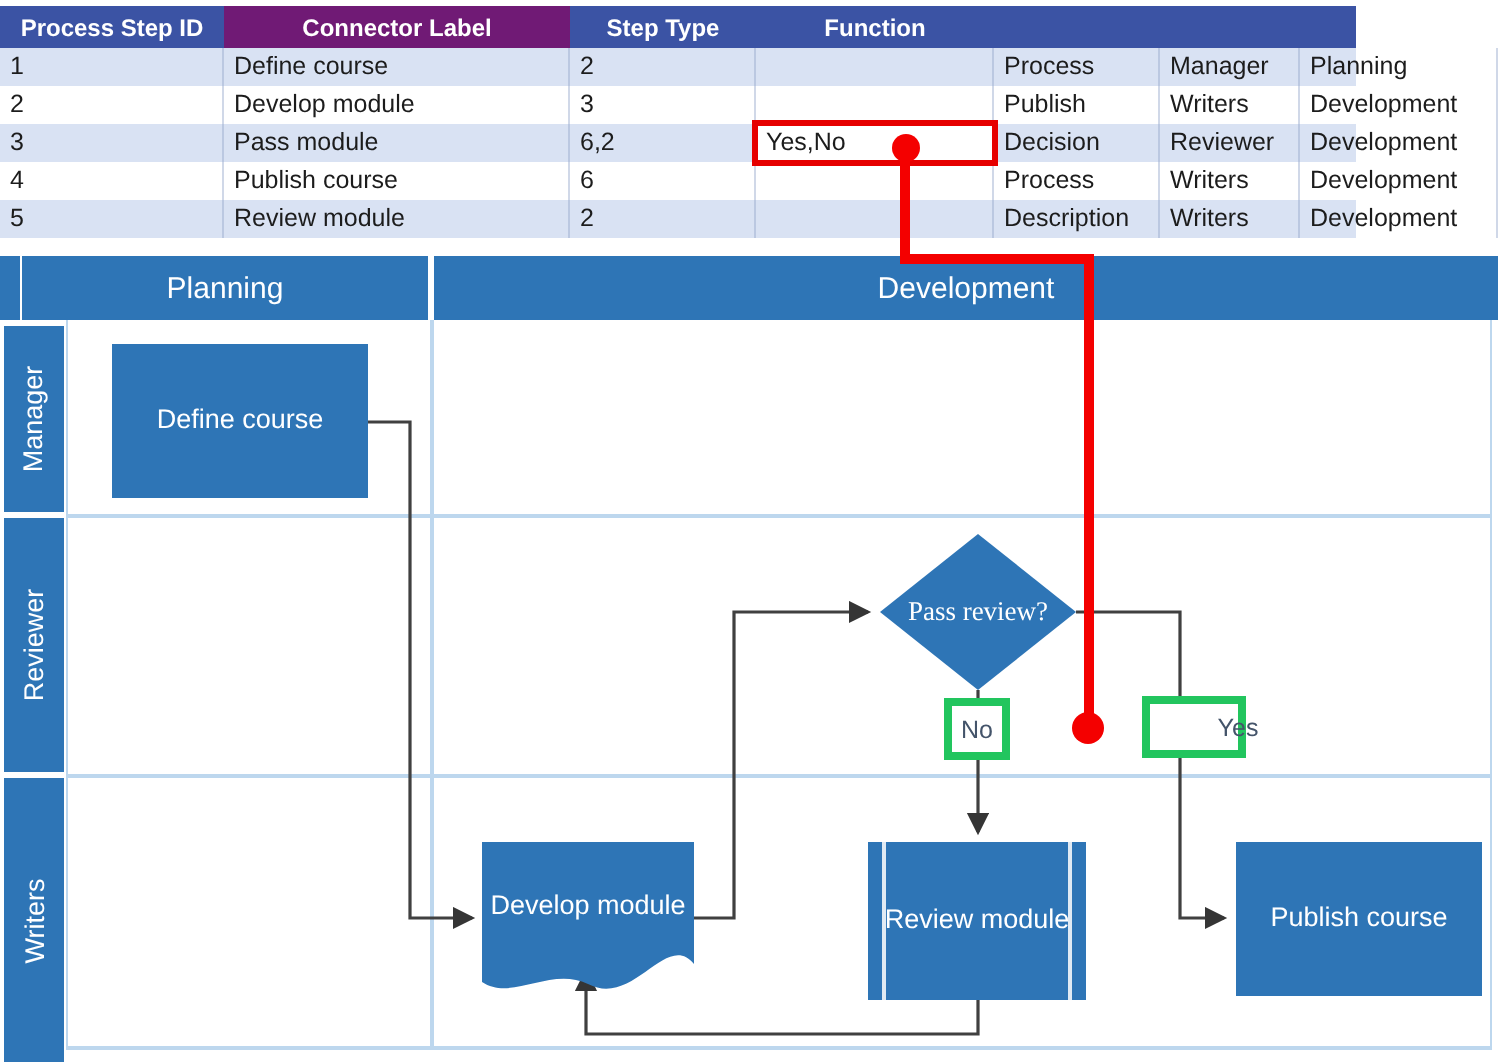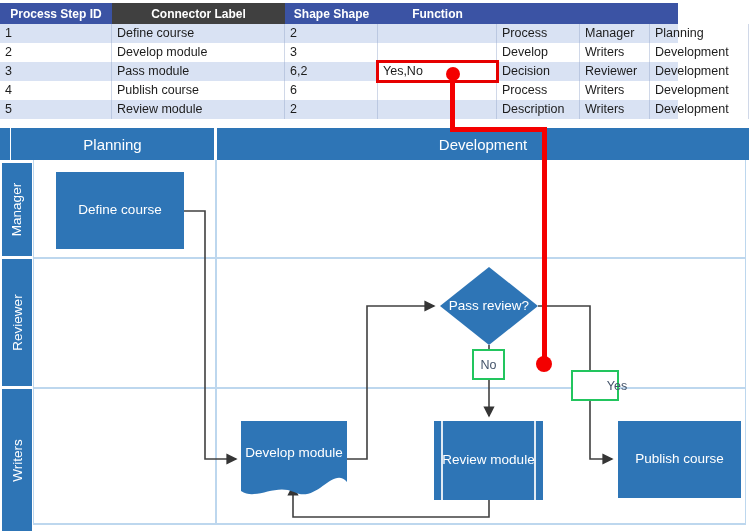--- a/index.html
+++ b/index.html
@@ -5,21 +5,21 @@
   html,body{margin:0;padding:0;background:#fff;}
   #app{position:relative;width:749px;height:531px;overflow:hidden;background:#fff;
        font-family:"Liberation Sans",sans-serif;}
 
   
   #table{position:absolute;left:0;top:3px;width:678px;}
   .thead,.trow{display:grid;grid-template-columns:112px 173px 93px 119px 83px 70px 99px;}
   .thead{height:21px;background:#3B53A4;}
   .hcell{color:#fff;font-size:12px;font-weight:bold;display:flex;align-items:center;
          justify-content:center;white-space:nowrap;overflow:hidden;}
-  .hcell.hl{background:#404040;}
+  .hcell.hl{background:#701a75;}
   .trow{height:19px;background:#fff;}
   .trow.band{background:#D9E2F3;}
   .tcell{font-size:12.5px;color:#1c1c1c;line-height:19px;padding-left:5px;white-space:nowrap;
          overflow:hidden;border-right:1px solid rgba(150,168,205,.45);}
   .tcell.annot{position:relative;z-index:30;background:#fff;outline:3px solid #E60000;
                outline-offset:-1px;}
 
   
   .band-seg{position:absolute;top:128px;height:32px;background:#2E75B6;color:#fff;
             font-size:15px;display:flex;align-items:center;justify-content:center;}
@@ -31,56 +31,56 @@
 
   .shape{position:absolute;background:#2E75B6;color:#fff;display:flex;align-items:center;
          justify-content:center;text-align:center;font-size:13.5px;line-height:1.25;}
   .shape-svg{position:absolute;}
   .shape-text{position:absolute;color:#fff;display:flex;align-items:center;justify-content:center;
          text-align:center;font-size:13.5px;line-height:1.25;}
   .subline{position:absolute;top:0;width:2px;height:100%;background:rgba(255,255,255,.85);}
 
   #connectors{position:absolute;left:0;top:0;width:749px;height:531px;}
 
-  .yn-box{position:absolute;width:33px;height:31px;box-sizing:border-box;border:2px solid #22c55e;
+  .yn-box{position:absolute;width:33px;height:31px;box-sizing:border-box;border:4px solid #22c55e;
           background:#fff;color:#44546A;font-size:12.5px;display:flex;align-items:center;
           justify-content:center;z-index:40;}
 
   
   .red-line{position:absolute;background:#F40000;z-index:45;}
   .red-dot{position:absolute;background:#F40000;border-radius:50%;z-index:45;}
 </style>
 </head>
 <body>
 
 <div id="app">
 
   <div id="table">
     <div class="thead">
         <div class="hcell">Process Step ID</div>
         <div class="hcell hl">Connector Label</div>
-        <div class="hcell">Shape Shape</div>
+        <div class="hcell">Step Type</div>
         <div class="hcell">Function</div>
       </div>
     <div id="tbody">
         <div class="trow band">
           <div class="tcell">1</div>
           <div class="tcell">Define course</div>
           <div class="tcell">2</div>
           <div class="tcell"></div>
           <div class="tcell">Process</div>
           <div class="tcell">Manager</div>
           <div class="tcell">Planning</div>
         </div>
         <div class="trow">
           <div class="tcell">2</div>
           <div class="tcell">Develop module</div>
           <div class="tcell">3</div>
           <div class="tcell"></div>
-          <div class="tcell">Develop</div>
+          <div class="tcell">Publish</div>
           <div class="tcell">Writers</div>
           <div class="tcell">Development</div>
         </div>
         <div class="trow band">
           <div class="tcell">3</div>
           <div class="tcell">Pass module</div>
           <div class="tcell">6,2</div>
           <div class="tcell annot">Yes,No</div>
           <div class="tcell">Decision</div>
           <div class="tcell">Reviewer</div>
@@ -148,38 +148,38 @@
   <svg class="shape-svg" style="left:241px;top:421px;" width="106" height="80" viewBox="0 0 106 80">
     <path d="M0 0 H106 V61 C92 44 76 83 53 71 C34 62 15 80 0 70 Z" fill="#2E75B6"></path>
   </svg>
   <div class="shape-text" style="left:241px;top:421px;width:106px;height:64px;">
     <span>Develop module</span>
   </div>
 
   <svg class="shape-svg" style="left:440px;top:267px;" width="98" height="78" viewBox="0 0 98 78">
     <polygon points="49,0 98,39 49,78 0,39" fill="#2E75B6"></polygon>
   </svg>
-  <div class="shape-text" style="left:440px;top:267px;width:98px;height:78px;">
+  <div class="shape-text" style="left:440px;top:267px;width:98px;height:78px;font-family:Liberation Serif, serif;">
     <span>Pass review?</span>
   </div>
 
   <div class="shape" style="left:434px;top:421px;width:109px;height:79px;">
     <div class="subline" style="left:7px;"></div>
     <div class="subline" style="right:7px;"></div>
     <span>Review module</span>
   </div>
 
   <div class="shape" style="left:618px;top:421px;width:123px;height:77px;">
     <span>Publish course</span>
   </div>
 
   <div class="yn-box" style="left:472px;top:349px;">
     <span>No</span>
   </div>
-  <div class="yn-box" style="left:571px;top:370px;width:15px;padding-left:44px;">
+  <div class="yn-box" style="left:571px;top:348px;width:15px;padding-left:44px;">
     <span>Yes</span>
   </div>
 
   <div class="red-line" style="left:450px;top:74px;width:5px;height:56px;"></div>
   <div class="red-line" style="left:450px;top:127px;width:97px;height:5px;"></div>
   <div class="red-line" style="left:542px;top:127px;width:5px;height:232px;"></div>
   <div class="red-dot" style="left:446px;top:67px;width:14px;height:14px;"></div>
   <div class="red-dot" style="left:536px;top:356px;width:16px;height:16px;"></div>
 
 </div>

